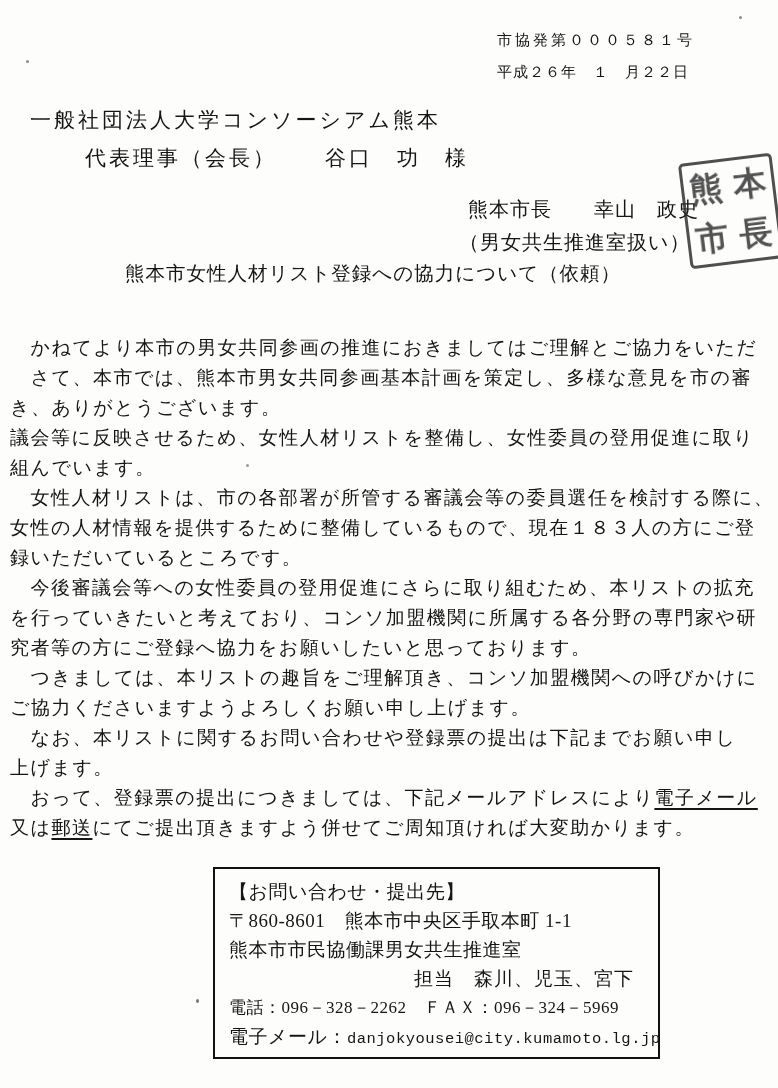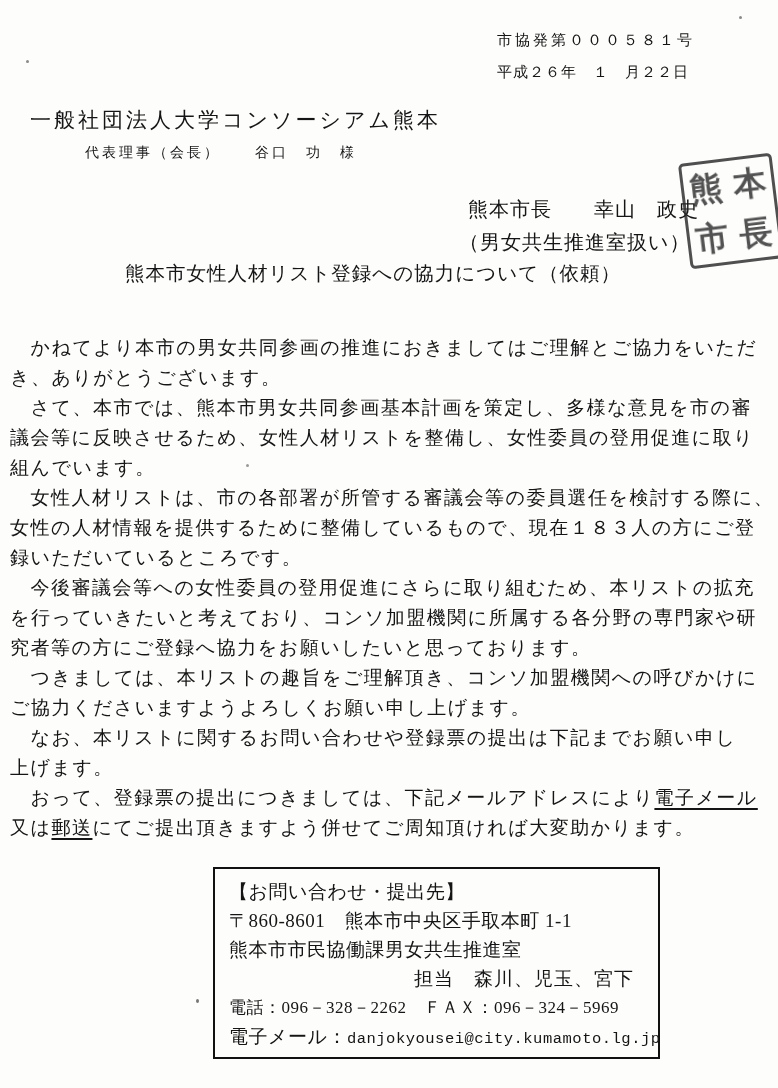--- a/index.html
+++ b/index.html
@@ -10,21 +10,21 @@
     font-family:"Liberation Serif","DejaVu Serif",serif;
     color:#151515;
     overflow:hidden;
   }
   
   .meta{position:absolute;left:497px;top:24px;line-height:32px;font-size:15px;white-space:nowrap;}
   .meta .docnum{letter-spacing:3px;}
   .meta .date{letter-spacing:1px;}
   
   .addr1{position:absolute;left:30px;top:106px;font-size:21px;letter-spacing:3px;white-space:nowrap;}
-  .addr2{position:absolute;left:85px;top:144px;font-size:14px;letter-spacing:3px;white-space:nowrap;}
+  .addr2{position:absolute;left:85px;top:144px;font-size:21px;letter-spacing:3px;white-space:nowrap;}
   
   .sender1{position:absolute;left:468px;top:196px;font-size:20px;letter-spacing:1px;white-space:nowrap;}
   .sender2{position:absolute;left:459px;top:229px;font-size:20px;letter-spacing:1px;white-space:nowrap;}
   
   .seal{
     position:absolute;left:684px;top:158px;width:88px;height:100px;
     border:3px solid #2a2a2a;border-radius:5px;
     transform:rotate(-7deg);
     display:grid;grid-template-columns:1fr 1fr;grid-template-rows:1fr 1fr;
     align-items:center;justify-items:center;
@@ -77,22 +77,22 @@
     <span>熊</span>
     <span>本</span>
     <span>市</span>
     <span>長</span>
   </div>
 
   <div class="title">熊本市女性人材リスト登録への協力について（依頼）</div>
 
   <div class="body">
     <div class="bl">　かねてより本市の男女共同参画の推進におきましてはご理解とご協力をいただ</div>
+    <div class="bl">　さて、本市では、熊本市男女共同参画基本計画を策定し、多様な意見を市の審</div>
     <div class="bl">き、ありがとうございます。</div>
-    <div class="bl">　さて、本市では、熊本市男女共同参画基本計画を策定し、多様な意見を市の審</div>
     <div class="bl">議会等に反映させるため、女性人材リストを整備し、女性委員の登用促進に取り</div>
     <div class="bl">組んでいます。</div>
     <div class="bl">　女性人材リストは、市の各部署が所管する審議会等の委員選任を検討する際に、</div>
     <div class="bl">女性の人材情報を提供するために整備しているもので、現在１８３人の方にご登</div>
     <div class="bl">録いただいているところです。</div>
     <div class="bl">　今後審議会等への女性委員の登用促進にさらに取り組むため、本リストの拡充</div>
     <div class="bl">を行っていきたいと考えており、コンソ加盟機関に所属する各分野の専門家や研</div>
     <div class="bl">究者等の方にご登録へ協力をお願いしたいと思っております。</div>
     <div class="bl">　つきましては、本リストの趣旨をご理解頂き、コンソ加盟機関への呼びかけに</div>
     <div class="bl">ご協力くださいますようよろしくお願い申し上げます。</div>

